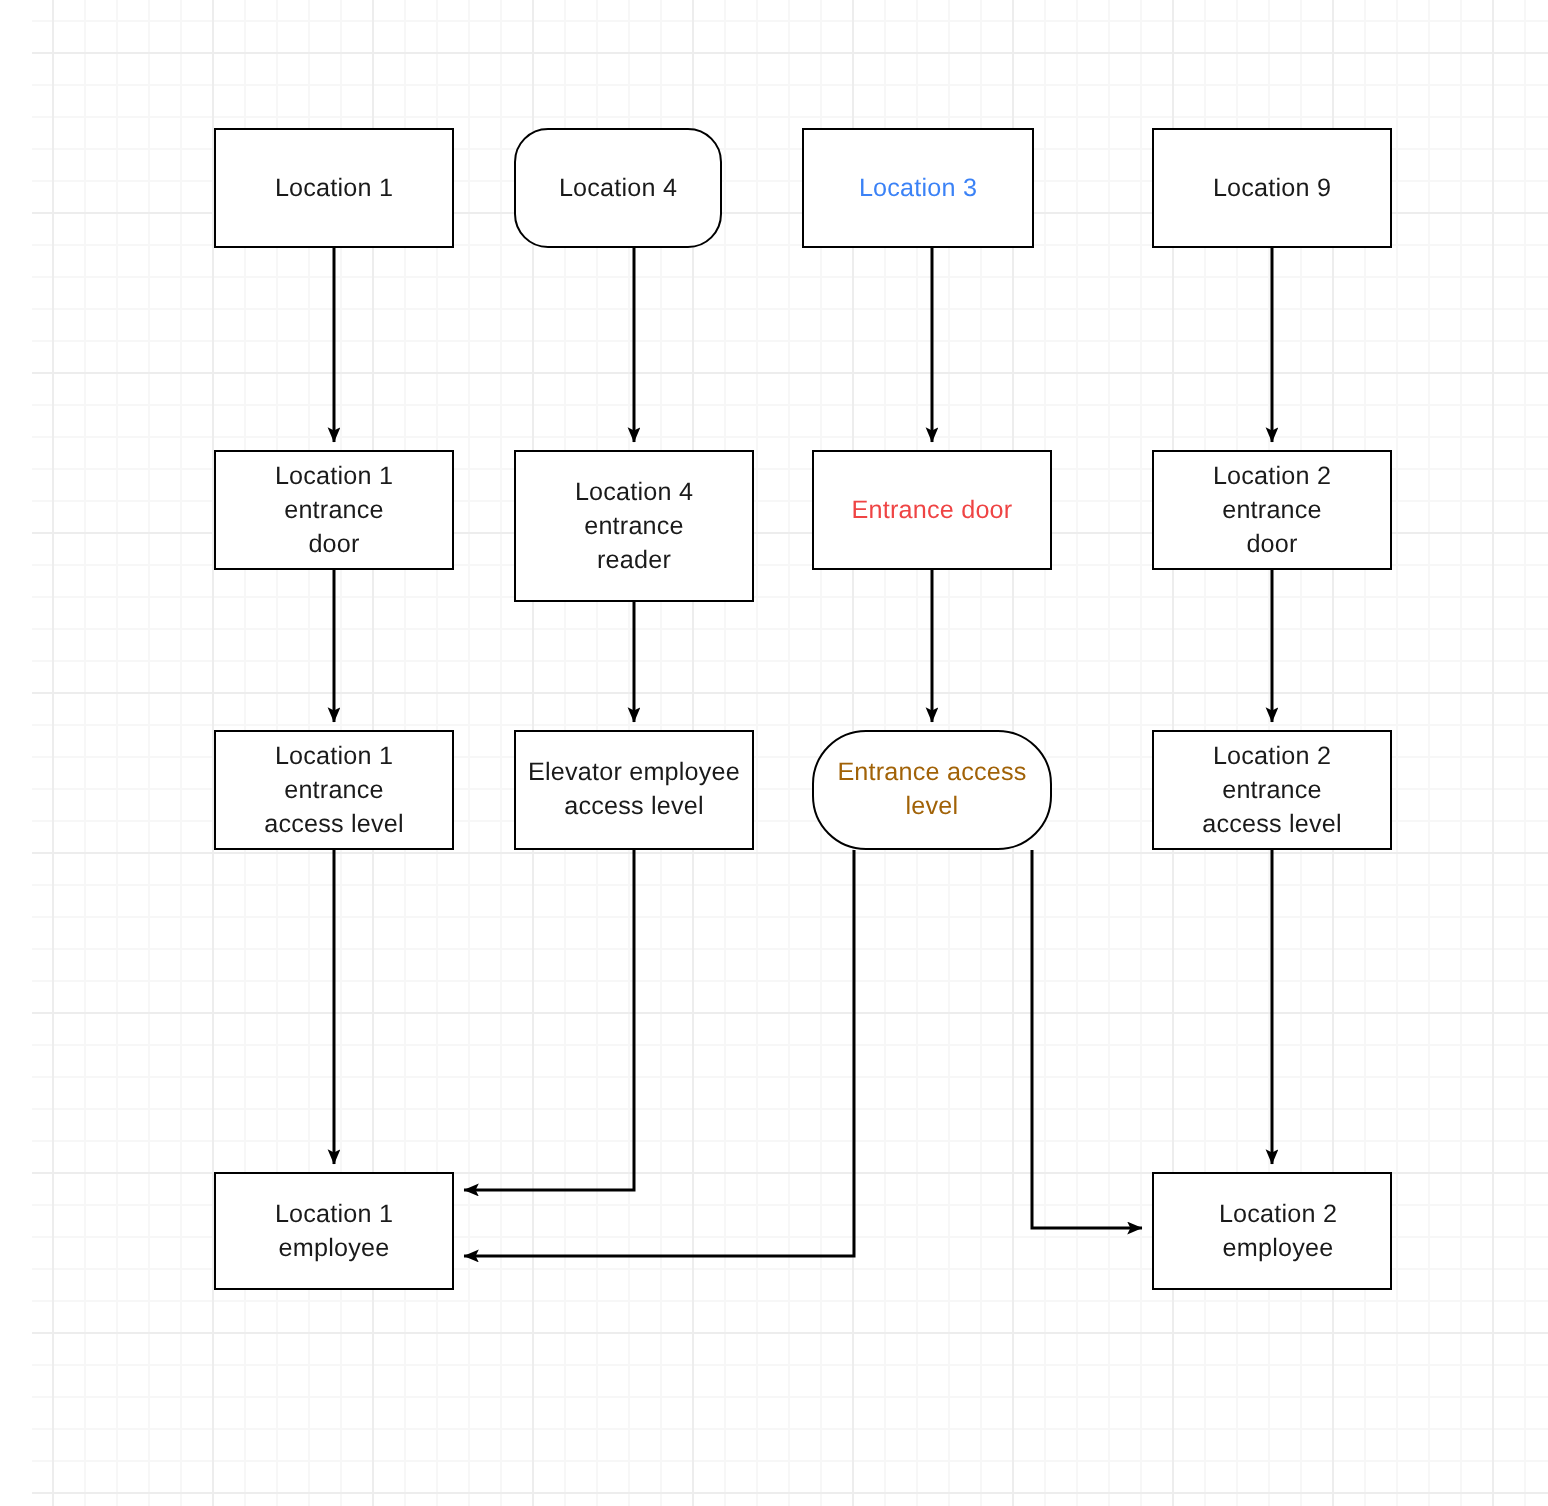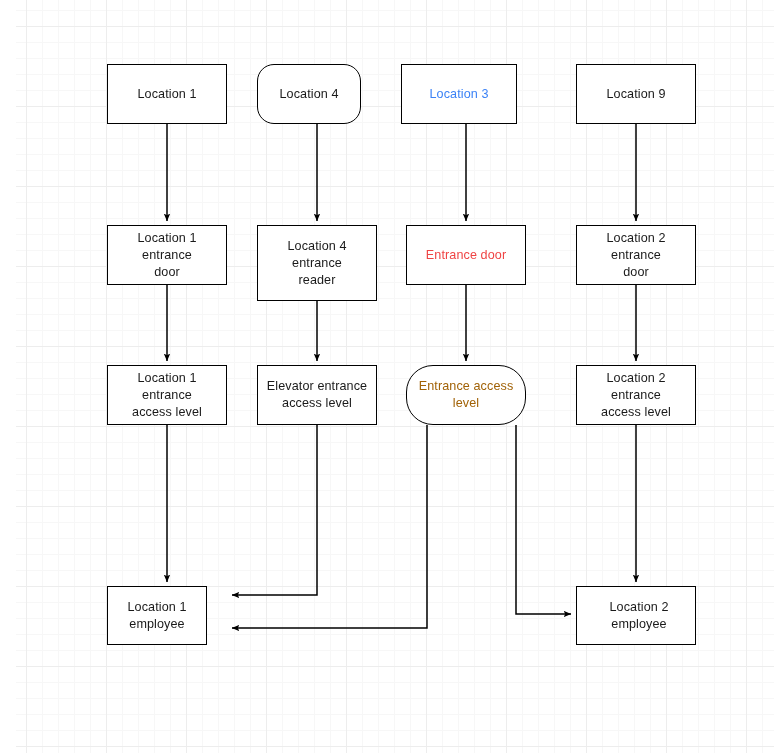--- a/index.html
+++ b/index.html
@@ -116,32 +116,32 @@
       </div>
       <div class="node" style="left: 560px; top: 225px; width: 120px; height: 60px; border-color: rgb(0, 0, 0); background: rgb(255, 255, 255); color: rgb(26, 26, 26);">
         <span class="node-label">Location 2 entrance
 door</span>
       </div>
       <div class="node" style="left: 91px; top: 365px; width: 120px; height: 60px; border-color: rgb(0, 0, 0); background: rgb(255, 255, 255); color: rgb(26, 26, 26);">
         <span class="node-label">Location 1 entrance
 access level</span>
       </div>
       <div class="node" style="left: 241px; top: 365px; width: 120px; height: 60px; border-color: rgb(0, 0, 0); background: rgb(255, 255, 255); color: rgb(26, 26, 26);">
-        <span class="node-label">Elevator entrance
+        <span class="node-label">Elevator employee
 access level</span>
       </div>
       <div class="node" style="left: 390px; top: 365px; width: 120px; height: 60px; border-color: rgb(0, 0, 0); background: rgb(255, 255, 255); color: #a16207; border-radius: 27px;">
         <span class="node-label">Entrance access
 level</span>
       </div>
       <div class="node" style="left: 560px; top: 365px; width: 120px; height: 60px; border-color: rgb(0, 0, 0); background: rgb(255, 255, 255); color: rgb(26, 26, 26);">
         <span class="node-label">Location 2 entrance
 access level</span>
       </div>
-      <div class="node" style="left: 91px; top: 586px; width: 100px; height: 59px; border-color: rgb(0, 0, 0); background: rgb(255, 255, 255); color: rgb(26, 26, 26);">
+      <div class="node" style="left: 91px; top: 586px; width: 120px; height: 59px; border-color: rgb(0, 0, 0); background: rgb(255, 255, 255); color: rgb(26, 26, 26);">
         <span class="node-label">Location 1 employee</span>
       </div>
       <div class="node" style="left: 560px; top: 586px; width: 120px; height: 59px; border-color: rgb(0, 0, 0); background: rgb(255, 255, 255); color: rgb(26, 26, 26); padding-left: 12px;">
         <span class="node-label">Location 2 employee</span>
       </div>
     </div>
 
 </div>
 
 </body></html>

